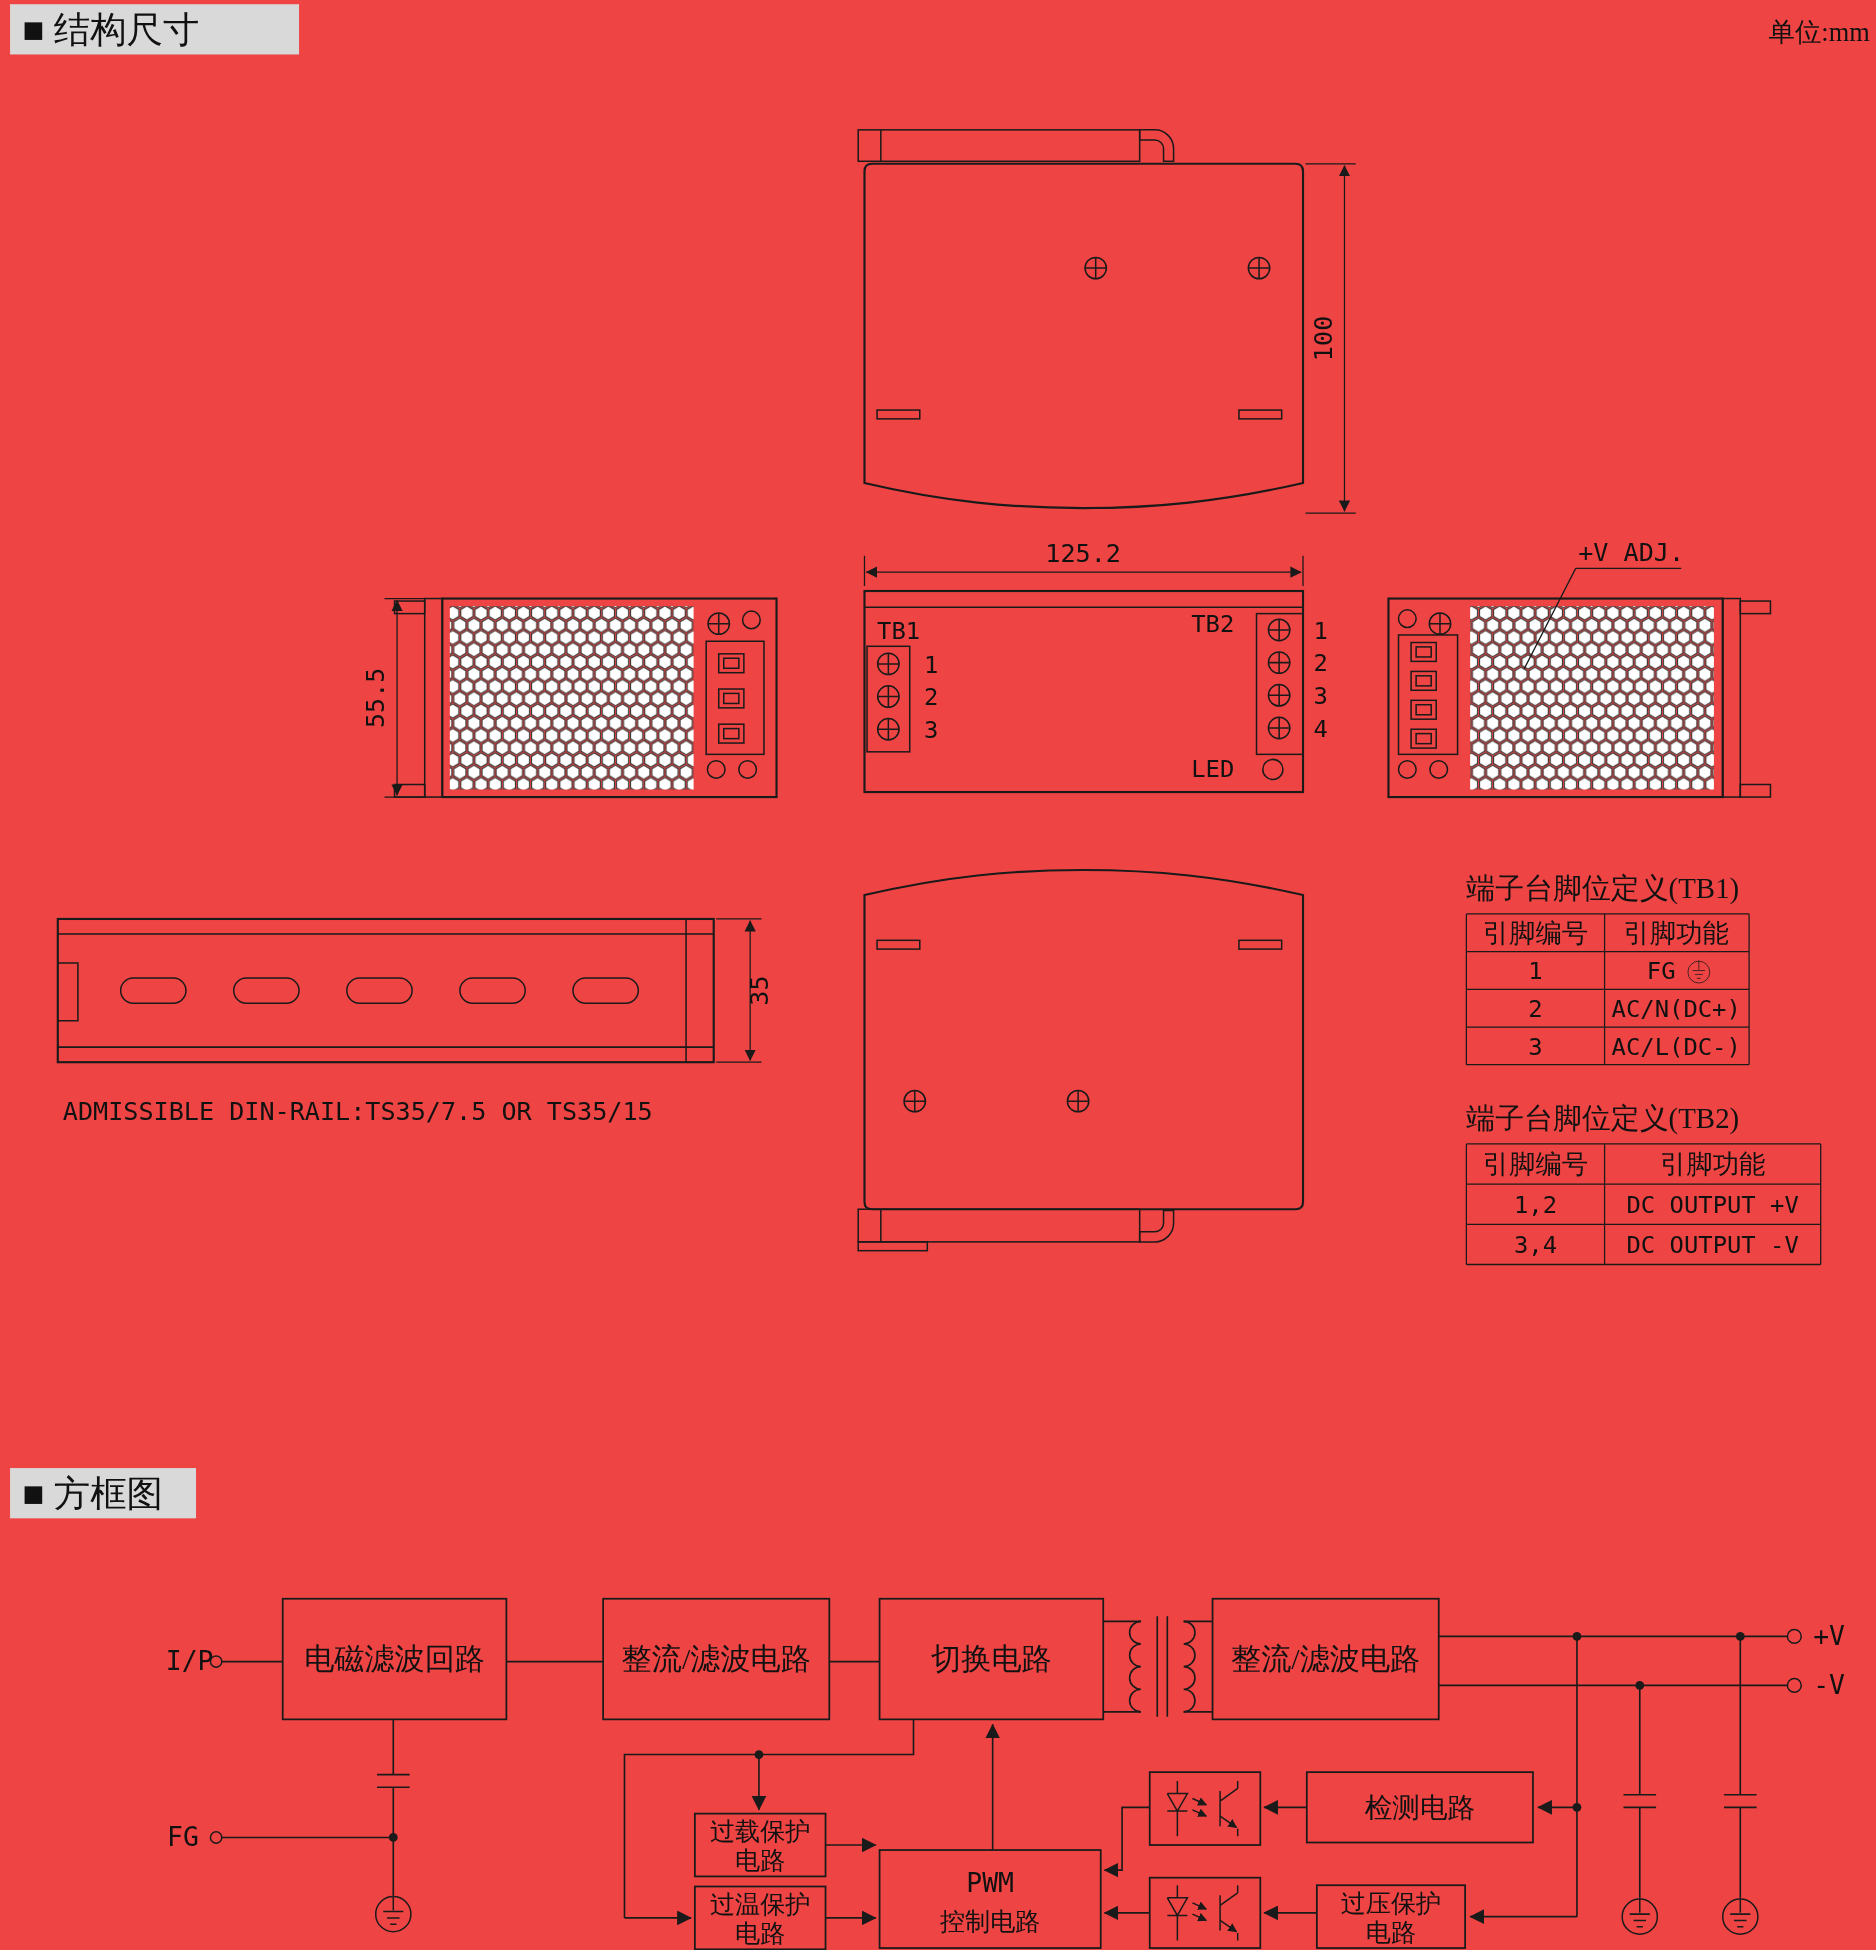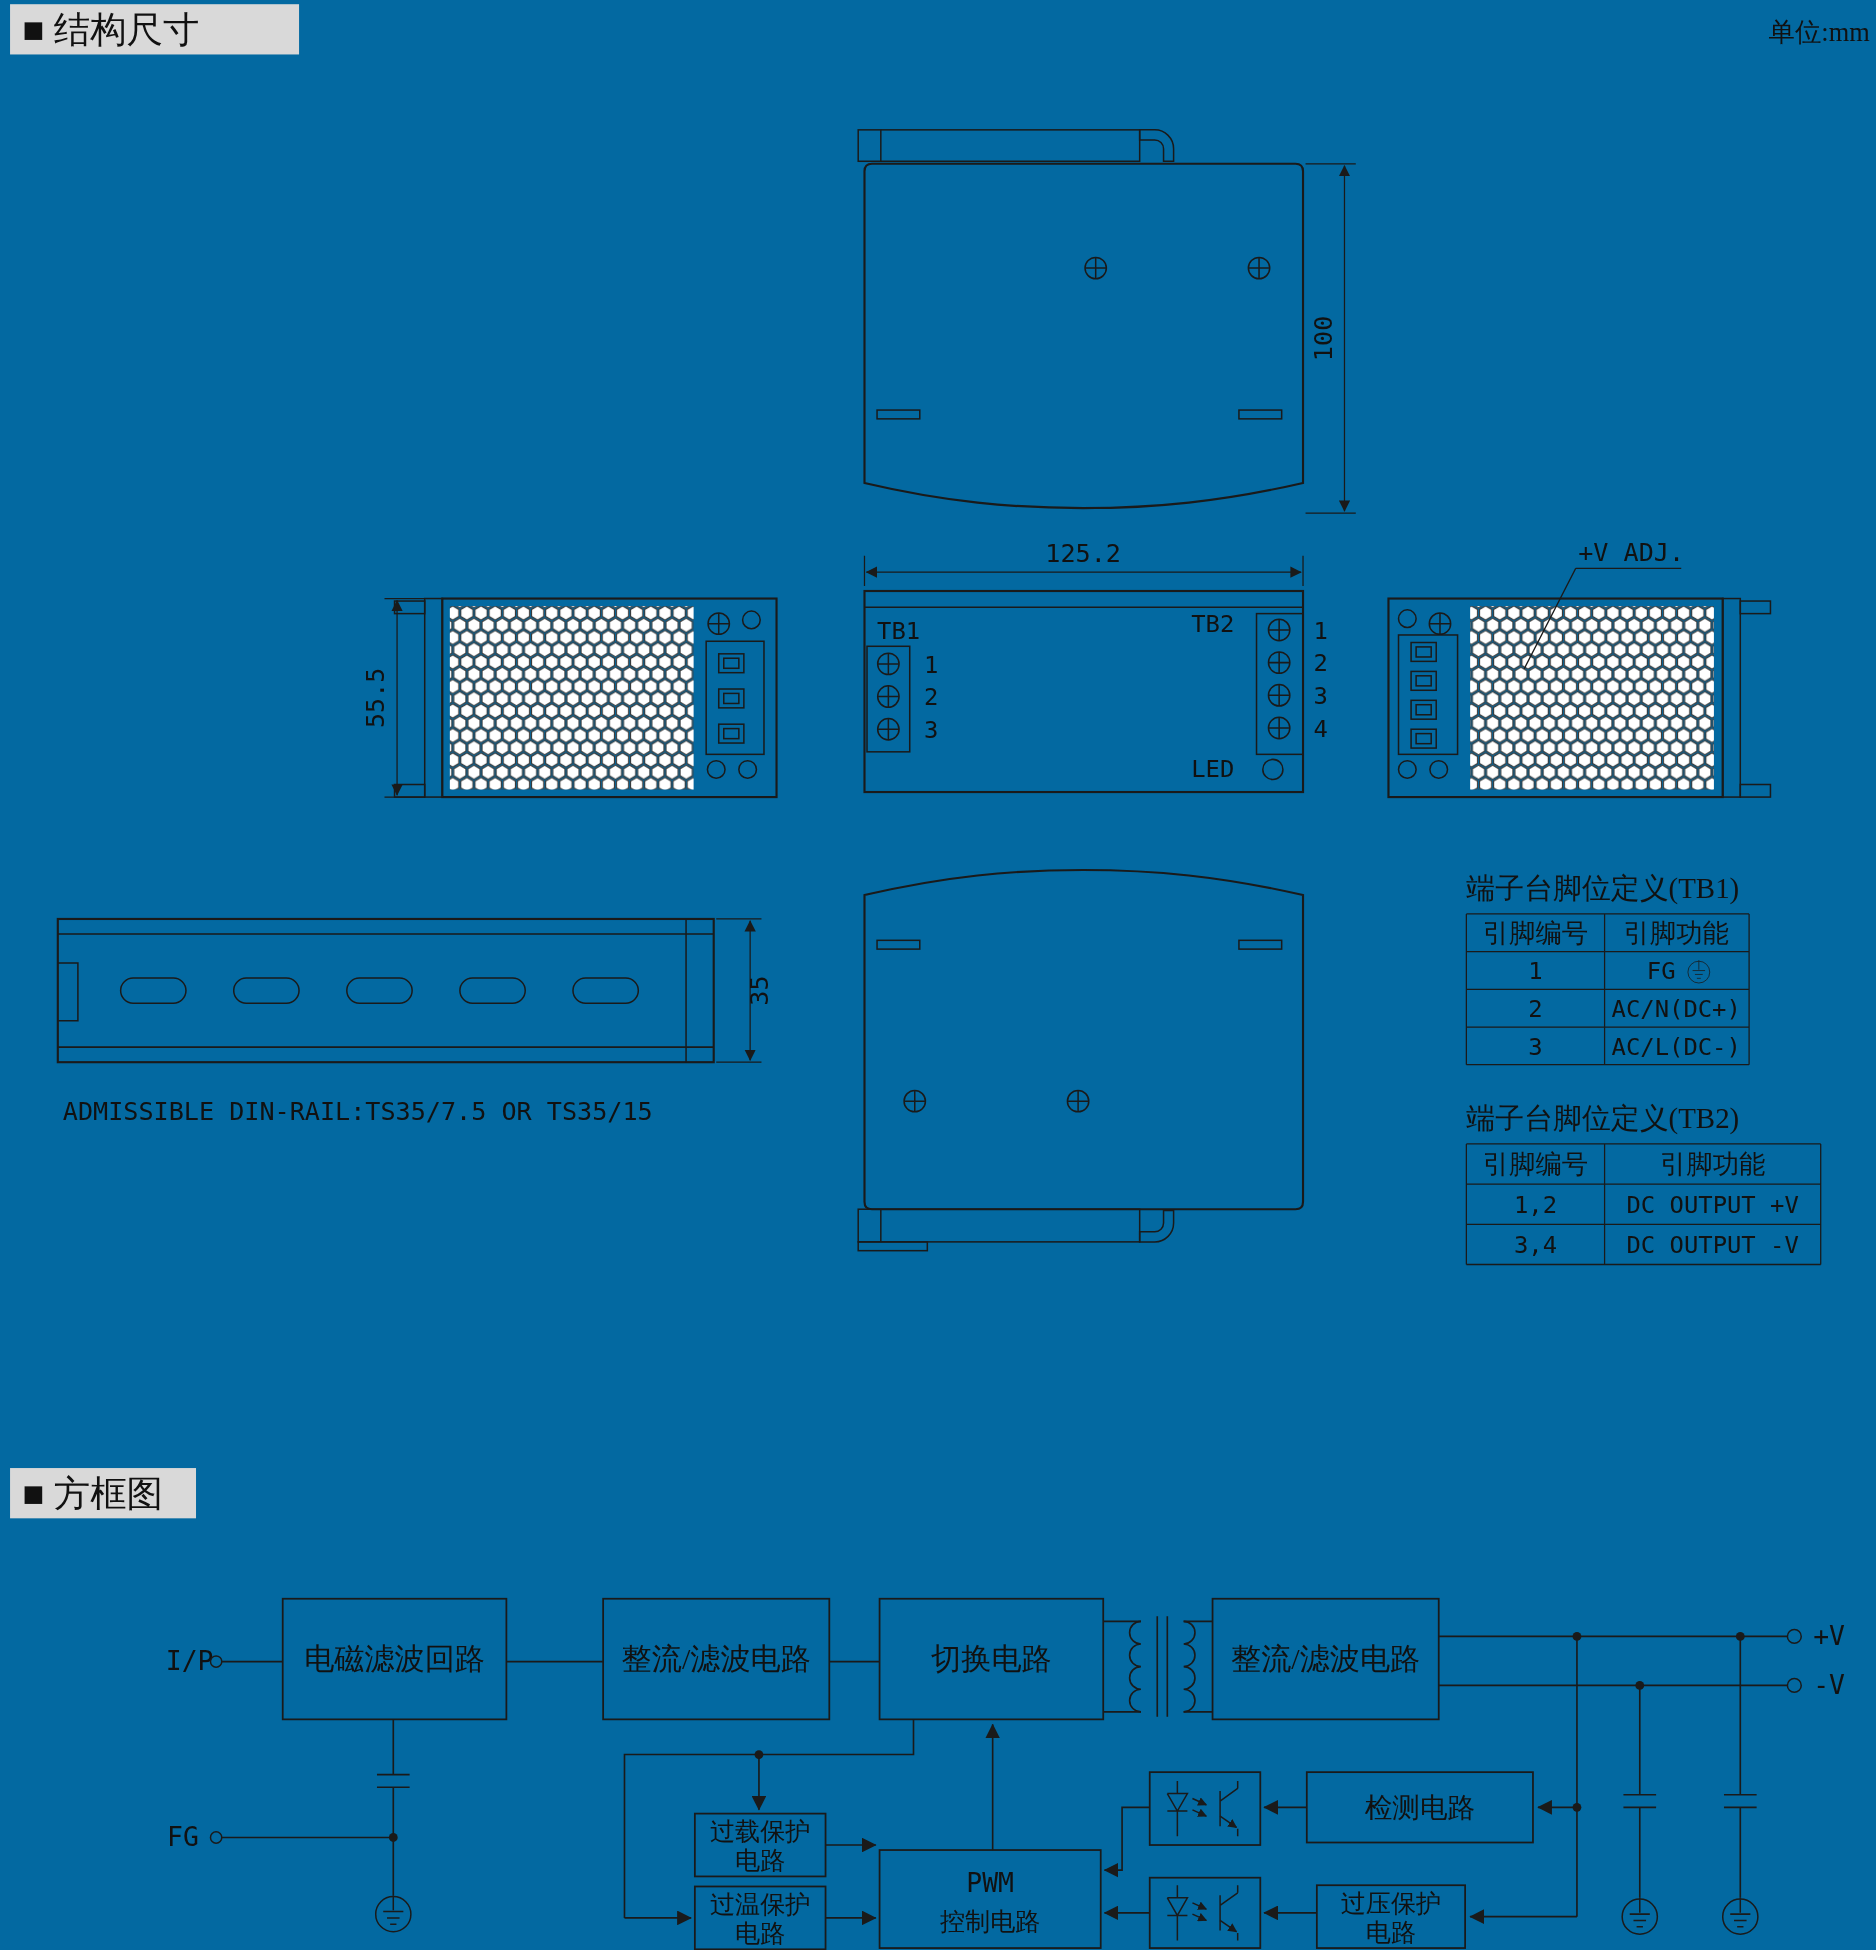--- a/index.html
+++ b/index.html
@@ -1,16 +1,16 @@
 <!DOCTYPE html>
 <html><head>
 <meta charset="utf-8">
 <style>
   html,body{margin:0;padding:0;background:#fff}
-  .wrap{width:1876px;height:1951px;position:relative;background:#0369a1}
+  .wrap{width:1876px;height:1951px;position:relative;background:#ef4444}
   svg{display:block}
   svg text{fill:#111;stroke:none}
   .cjk{font-family:"Liberation Serif","DejaVu Sans",serif}
   .mono{font-family:"DejaVu Sans Mono","Liberation Mono",monospace}
   .thin{stroke-width:1}
   .med{stroke-width:1.2}
   .wire{stroke-width:1.3}
   .outline{stroke-width:1.7}
   .dot{fill:#1a1a1a;stroke:none}
 </style>

